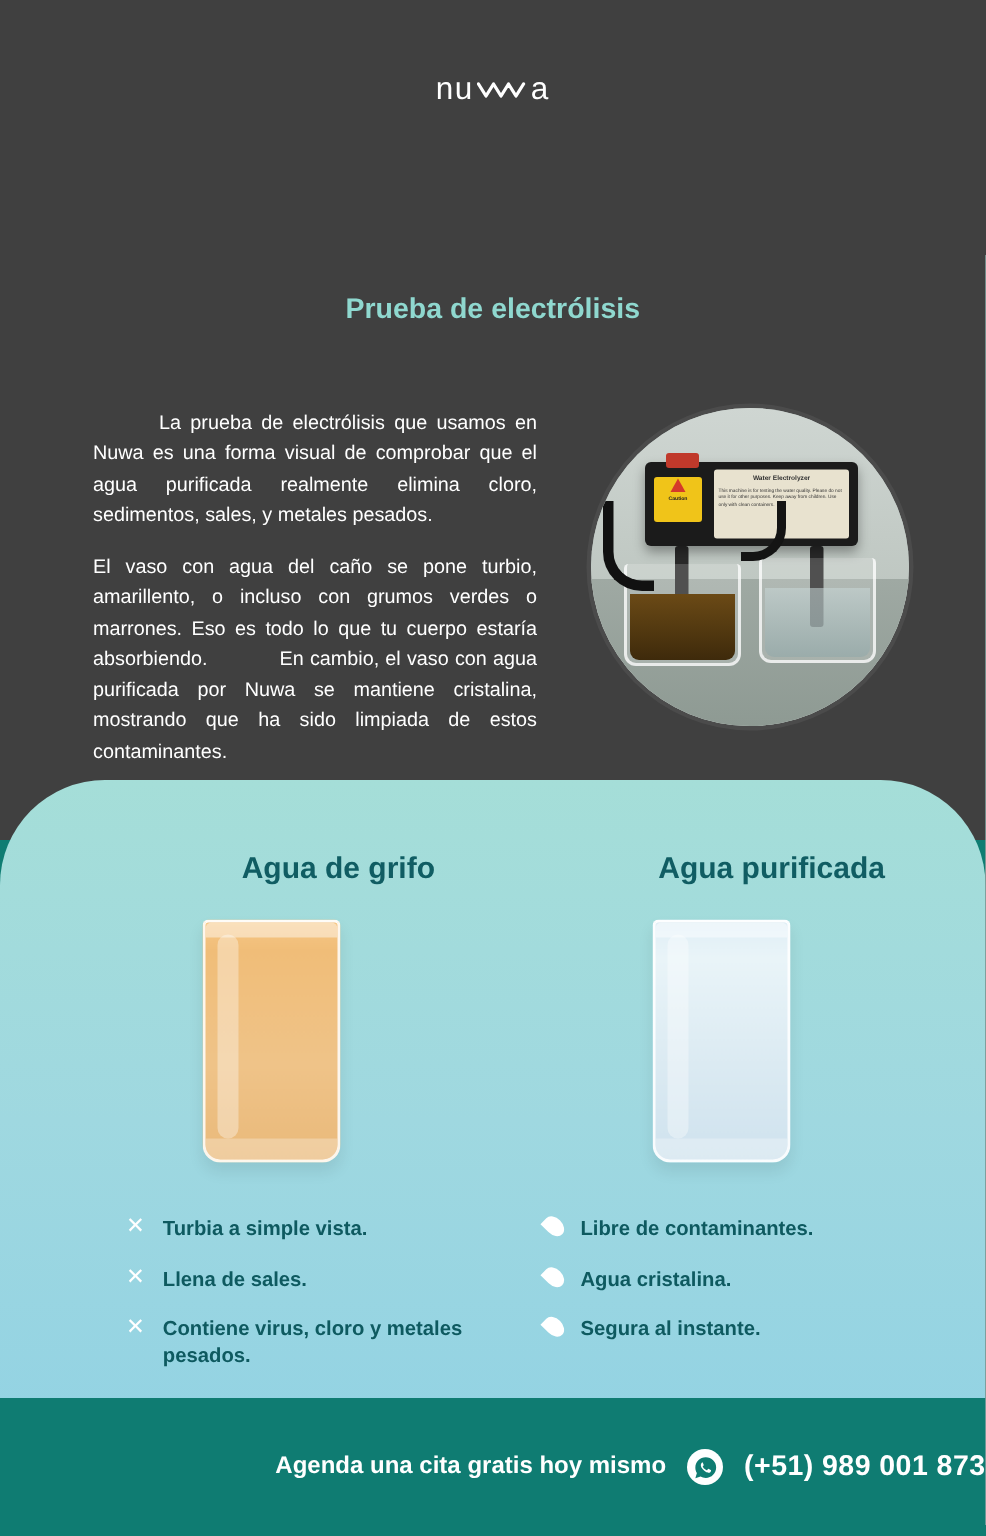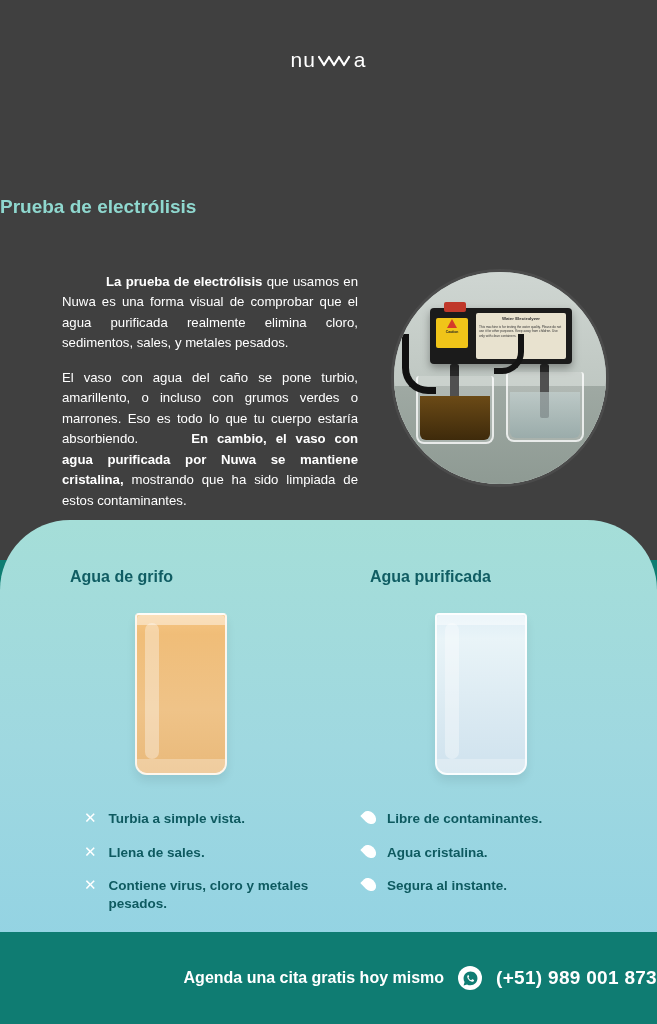--- a/index.html
+++ b/index.html
@@ -55,38 +55,38 @@
     font-size: 34px;
     font-weight: 700;
     letter-spacing: 0.5px;
     line-height: 1.28;
   }
   .subhead {
     position: absolute;
     top: 196px;
     left: 0;
     width: 657px;
-    text-align: left;
+    text-align: center;
     color: #8fd8cf;
     font-size: 19px;
     font-weight: 700;
   }
 
   .body-col {
     position: absolute;
     top: 272px;
     left: 62px;
     width: 296px;
     color: #ffffff;
     font-size: 13.2px;
     line-height: 1.55;
     text-align: justify;
   }
   .body-col p { margin-bottom: 14px; }
-  .body-col b { font-weight: 700; padding-left: 44px; }
+  .body-col b { font-weight: 400; padding-left: 44px; }
 
   
   .photo-circle {
     position: absolute;
     top: 272px;
     left: 394px;
     width: 212px;
     height: 212px;
     border-radius: 50%;
     overflow: hidden;
@@ -204,24 +204,24 @@
     left: 0;
     width: 657px;
     height: 504px;
     background: linear-gradient(180deg, #a5ded8 0%, #9fd8e0 45%, #8fd1e4 100%);
     border-top-left-radius: 70px;
     border-top-right-radius: 70px;
   }
 
   .col-title {
     position: absolute;
-    font-size: 16px;
+    font-size: 20px;
     font-weight: 700;
     color: #105d63;
-    text-align: left;
+    text-align: right;
     width: 220px;
   }
   .col-title.left { top: 568px; left: 70px; }
   .col-title.right { top: 568px; left: 370px; }
 
   
   .glass {
     position: absolute;
     width: 92px;
     height: 162px;

